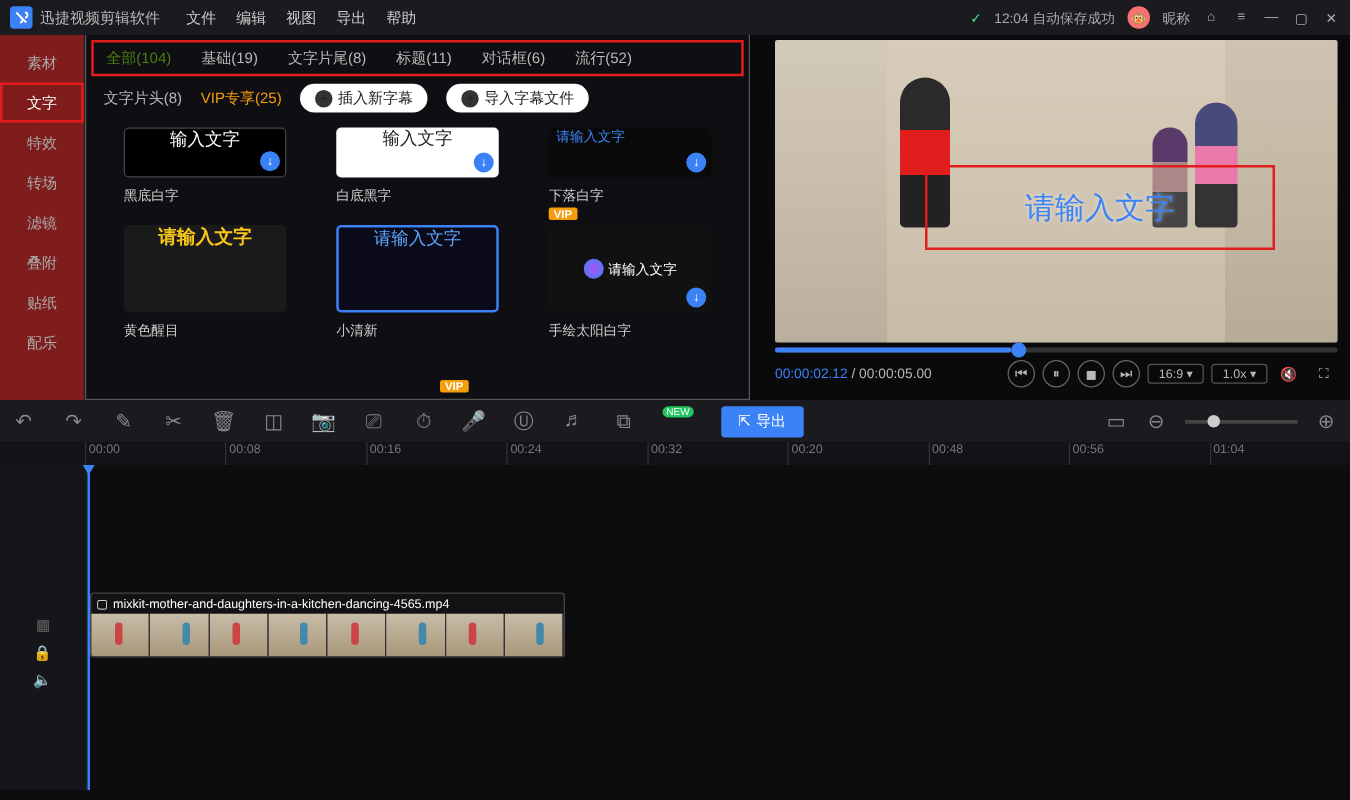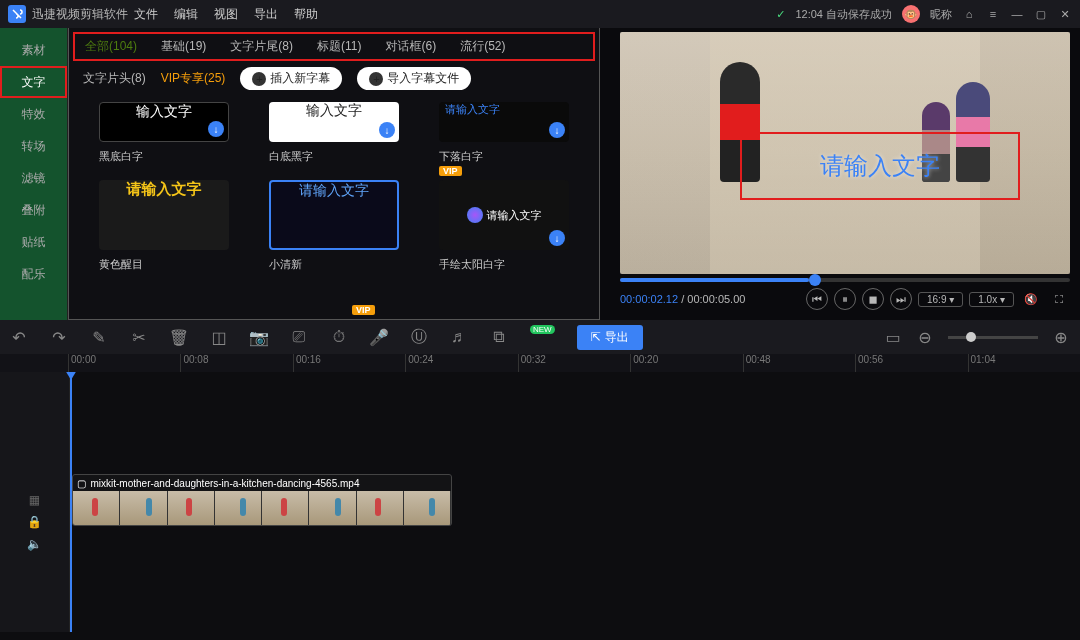--- a/index.html
+++ b/index.html
@@ -1,27 +1,27 @@
 <!DOCTYPE html>
 <html><head>
 <meta charset="utf-8">
 <style>
 * { margin: 0; padding: 0; box-sizing: border-box; font-family: "Microsoft YaHei", sans-serif; }
 body { background: #0d0d10; color: #b8b8b8; width: 1080px; height: 640px; overflow: hidden; position: relative; }
 .titlebar { height: 28px; background: #1a1a1f; display: flex; align-items: center; padding: 0 8px; font-size: 12px; }
 .titlebar .logo { width: 18px; height: 18px; background: #3b82f6; border-radius: 3px; display: flex; align-items: center; justify-content: center; color: #fff; font-size: 11px; margin-right: 6px; }
-.titlebar .menu { display: flex; gap: 16px; margin-left: 6px; }
+.titlebar .menu { display: flex; gap: 16px; margin-left: 21px; }
 .titlebar .menu span { color: #ccc; cursor: pointer; }
 .titlebar .right { margin-left: auto; display: flex; align-items: center; gap: 10px; font-size: 11px; color: #aaa; }
 .titlebar .right .tick { color: #4ade80; }
 .titlebar .avatar { width: 18px; height: 18px; border-radius: 50%; background: #f87171; display:flex; align-items:center; justify-content:center; font-size:11px; }
 .titlebar .winbtn { width:14px; height:14px; display:flex; align-items:center; justify-content:center; }
 
 .upper { display: flex; height: 292px; }
-.sidebar { width: 68px; background: #14532d; display: flex; flex-direction: column; border-right: 1px solid #222; }
+.sidebar { width: 68px; background: #7f1d1d; display: flex; flex-direction: column; border-right: 1px solid #222; }
 .sidebar .item { height: 32px; display:flex; align-items:center; justify-content:center; font-size:12px; color:#aaa; cursor:pointer; }
 .sidebar .item.active { border: 2px solid #e11d1d; color:#fff; }
 
 .library { flex: 1; max-width: 540px; background: #0f0f13; border: 1px solid #555; border-top:0; position: relative; padding-bottom: 8px; }
 .lib-tabs { border: 2px solid #e11d1d; margin: 4px 4px 0 4px; display:flex; gap: 24px; padding: 4px 10px; font-size:12px; }
 .lib-tabs .tab.active { color:#4d7c0f; }
 .lib-tabs .tab { cursor:pointer; }
 .lib-tabs2 { display:flex; align-items:center; gap:15px; padding: 6px 14px; font-size:12px; }
 .lib-tabs2 .vip { color:#f59e0b; }
 .lib-tabs2 .btn { background:#fff; color:#222; border-radius: 14px; padding: 3px 12px; display:flex; align-items:center; gap:4px; cursor:pointer; }

